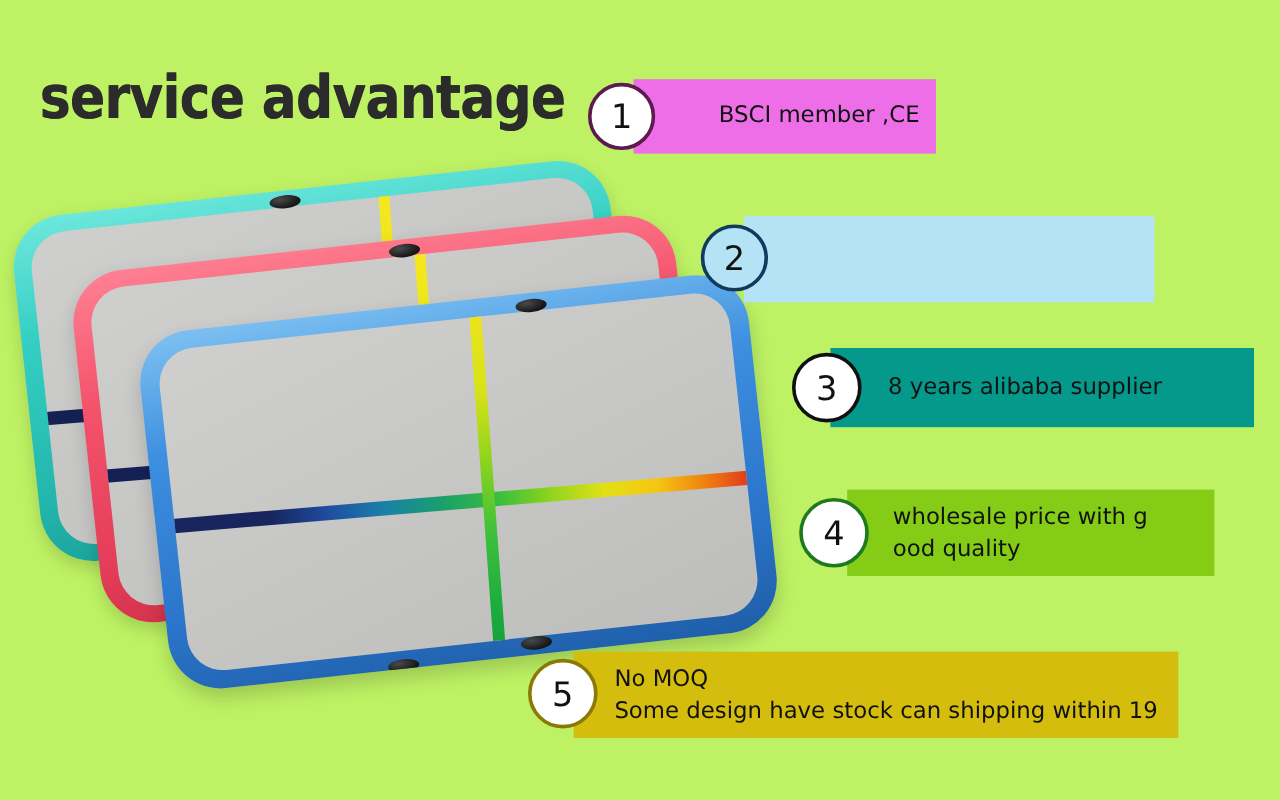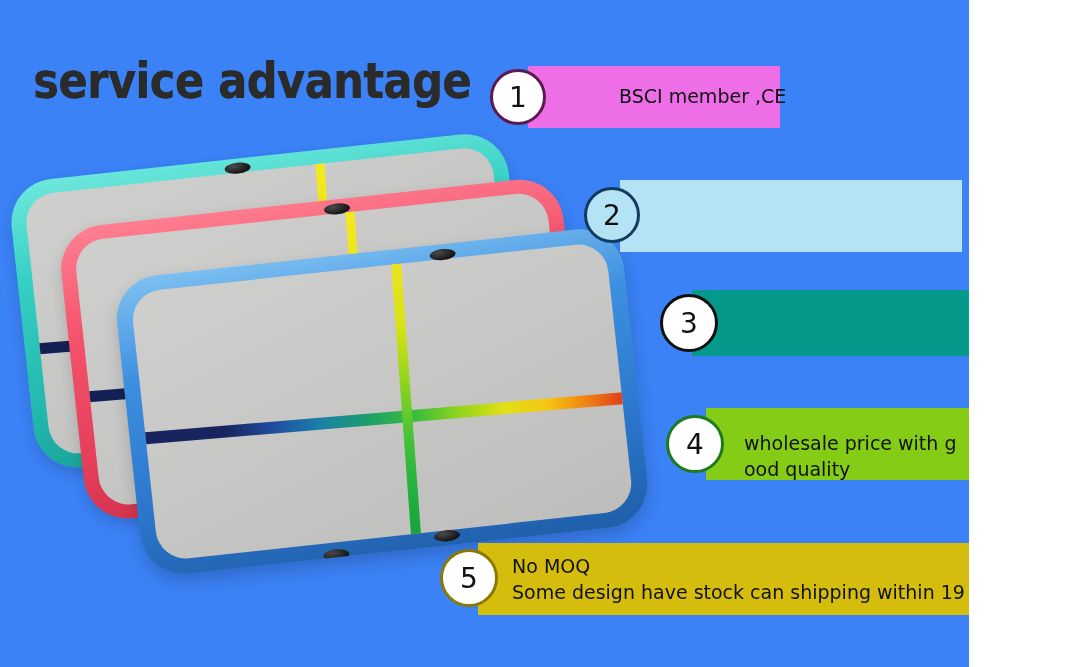--- a/index.html
+++ b/index.html
@@ -6,23 +6,23 @@
     margin: 0;
     padding: 0;
     background: #ffffff;
   }
   body {
     font-family: "Liberation Sans", sans-serif;
   }
 
   #canvas {
     position: relative;
-    width: 969px;
+    width: 1067px;
     height: 667px;
-    background: #3b82f6;
+    background: #bef264;
     overflow: hidden;
   }
 
   
   #page-title {
     position: absolute;
     left: 33px;
     top: 52px;
     font-family: "DejaVu Sans", sans-serif;
     font-size: 50px;
@@ -171,40 +171,41 @@
       <div class="valve" style="left:292px; top:285px;"></div>
       <div class="valve" style="left:180px; top:292px;"></div>
     </div>
 
   </div>
 
   <div class="feature" style="left:490px; top:66px; width:300px; height:62px;">
     <div class="band" style="left:38px; width:252px; background:#ee6ee8;"></div>
     <div class="num-circle" style="left:0px; top:3px; width:56px; height:56px;
                 border:3px solid #5c1a4e; font-size:28px;">1</div>
-    <div class="band-text" style="position:absolute; left:129px; top:17px;">BSCI member ,CE</div>
+    <div class="band-text" style="position:absolute; left:109px; top:17px;">BSCI member ,CE</div>
   </div>
 
   <div class="feature" style="left:584px; top:180px; width:380px; height:72px;">
     <div class="band" style="left:36px; width:342px; background:#b3e3f4;"></div>
     <div class="num-circle" style="left:0px; top:7px; width:56px; height:56px;
                 border:3px solid #123a5e; background:#b3e3f4; font-size:28px;">2</div>
   </div>
 
   <div class="feature" style="left:660px; top:290px; width:390px; height:66px;">
     <div class="band" style="left:32px; width:353px; background:#05998c;"></div>
     <div class="num-circle" style="left:0px; top:4px; width:58px; height:58px;
                 border:3px solid #101010; font-size:28px;">3</div>
+    <div class="band-text" style="position:absolute; left:80px; top:19px;">8 years alibaba supplier</div>
   </div>
 
   <div class="feature" style="left:666px; top:408px; width:355px; height:72px;">
     <div class="band" style="left:40px; width:306px; background:#84cc16;"></div>
     <div class="num-circle" style="left:0px; top:7px; width:58px; height:58px;
                 border:3px solid #1f7a1f; font-size:28px;">4</div>
-    <div class="band-text" style="position:absolute; left:78px; top:10px;margin-top:12px;">wholesale price with g
+    <div class="band-text" style="position:absolute; left:78px; top:10px;">wholesale price with g
 ood quality</div>
   </div>
 
   <div class="feature" style="left:440px; top:543px; width:550px; height:72px;">
     <div class="band" style="left:38px; width:504px; background:#d4bd0c;"></div>
     <div class="num-circle" style="left:0px; top:6px; width:58px; height:58px;
                 border:3px solid #8a7a05; font-size:28px;">5</div>
     <div class="band-text" style="position:absolute; left:72px; top:10px;">No MOQ
 Some design have stock can shipping within 19</div>
   </div>

